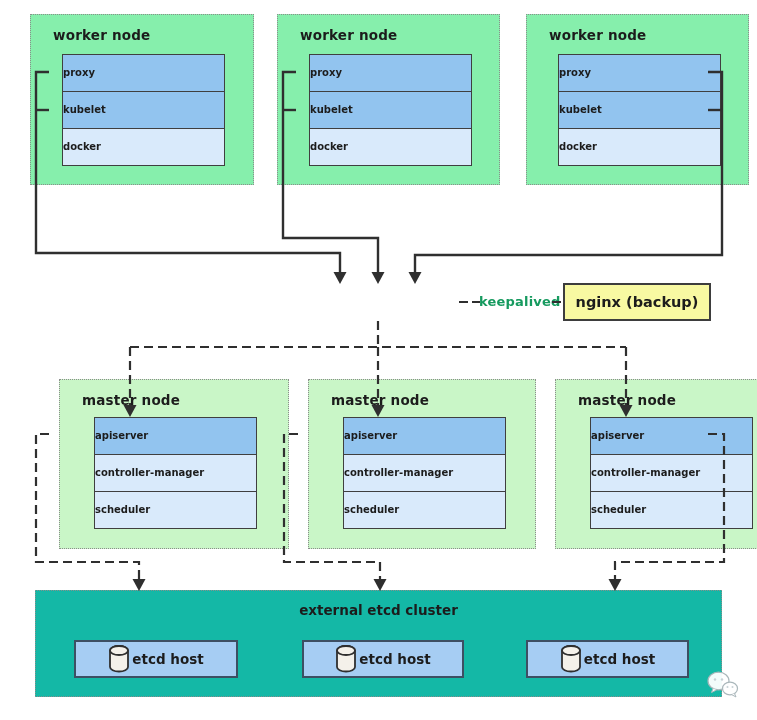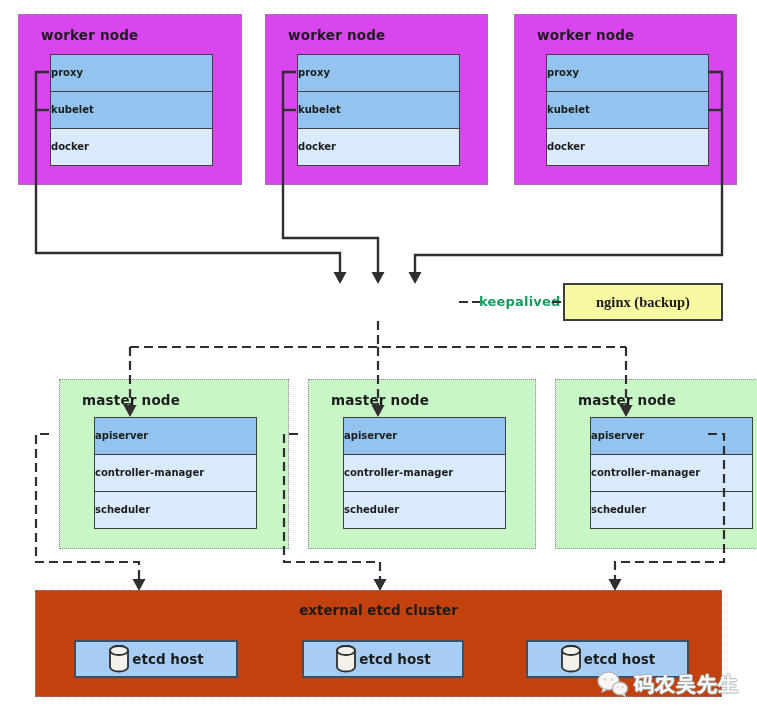--- a/index.html
+++ b/index.html
@@ -3,23 +3,23 @@
 <meta charset="utf-8">
 <style>
   html,body{margin:0;padding:0;background:#fff;}
   #canvas{
     position:relative;width:757px;height:720px;background:#ffffff;overflow:hidden;
     font-family:"DejaVu Sans","Liberation Sans",sans-serif;
     font-weight:bold;color:#1c1c1c;
   }
   
   .group{position:absolute;box-sizing:border-box;border:1px dotted #8c8c8c;}
-  .worker{background:#d946ef;}
+  .worker{background:#86efac;margin-left:12px;}
   .master{background:#c9f6c7;margin-left:44px;}
-  .etcd-cluster{background:#c2410c;}
+  .etcd-cluster{background:#14b8a6;}
   .group-title{position:absolute;left:22px;top:12px;font-size:13.5px;letter-spacing:.2px;}
   
   .stack{position:absolute;width:163px;}
   .comp{
     box-sizing:border-box;width:163px;height:38px;line-height:36px;
     text-align:left;font-size:10px;border:1px solid #3f3f3f;margin-top:-1px;
   }
   .comp.first{margin-top:0;}
   .blue{background:#92c4ef;}
   .lblue{background:#d9eafb;}
@@ -84,21 +84,21 @@
     <div class="stack" style="left:31px;top:39px;">
       <div class="comp blue first">proxy</div>
       <div class="comp blue">kubelet</div>
       <div class="comp lblue">docker</div>
     </div>
   </div>
 
 
   <div class="keepalived">keepalived</div>
 
-  <div class="nginx" style="left:563px;top:283px;width:160px;height:38px;font-family:Liberation Serif, serif;">
+  <div class="nginx" style="left:563px;top:283px;width:148px;height:38px;">
     <div class="nginx-name single">nginx (backup)</div>
   </div>
 
   <div class="group master" style="left:15px;top:379px;width:230px;height:170px;">
     <div class="group-title">master node</div>
     <div class="stack" style="left:34px;top:37px;">
       <div class="comp blue first">apiserver</div>
       <div class="comp lblue">controller-manager</div>
       <div class="comp lblue">scheduler</div>
     </div>
@@ -202,16 +202,15 @@
     <svg width="32" height="27" viewBox="0 0 32 27">
       <ellipse cx="11.5" cy="10" rx="10.5" ry="8.8" fill="#ffffff" fill-opacity="0.95" stroke="#aab7bb" stroke-width="1.2"></ellipse>
       <path d="M6 17.5 L4.5 21.5 L9.5 19" fill="#ffffff" fill-opacity="0.95" stroke="#aab7bb" stroke-width="1"></path>
       <ellipse cx="23" cy="17.5" rx="7.5" ry="6.3" fill="#ffffff" fill-opacity="0.95" stroke="#aab7bb" stroke-width="1.2"></ellipse>
       <path d="M27.5 22.5 L29 26 L24.5 23.5" fill="#ffffff" fill-opacity="0.95" stroke="#aab7bb" stroke-width="1"></path>
       <circle cx="8" cy="8.5" r="1.2" fill="#c7d2d6"></circle>
       <circle cx="15" cy="8.5" r="1.2" fill="#c7d2d6"></circle>
       <circle cx="20.5" cy="16" r="1" fill="#c7d2d6"></circle>
       <circle cx="25.5" cy="16" r="1" fill="#c7d2d6"></circle>
     </svg>
-    <span class="wm-text">码农吴先生</span>
   </div>
 
 </div>
 
 </body></html>

